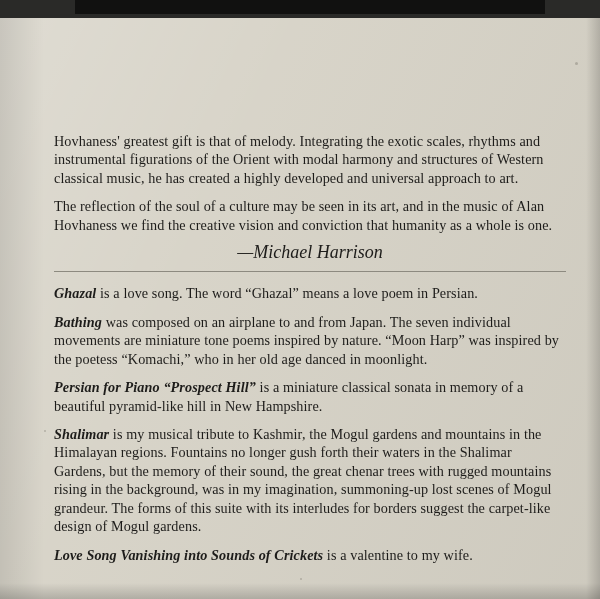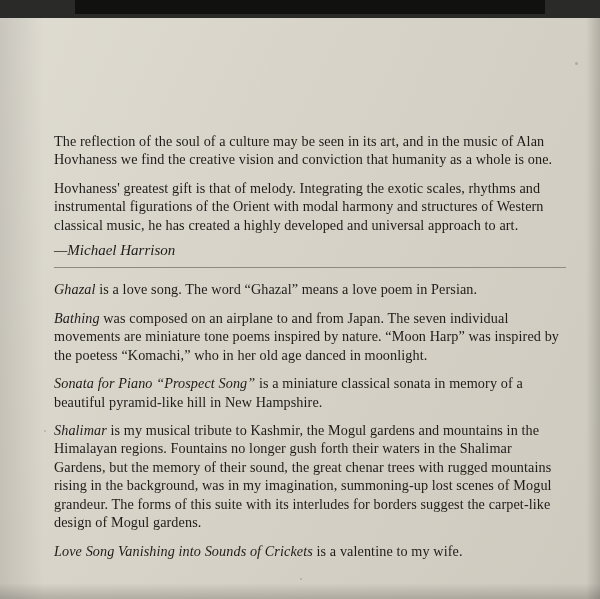--- a/index.html
+++ b/index.html
@@ -74,35 +74,36 @@
     font-size: 14.2px;
     line-height: 1.30;
     color: #1d1c1a;
     text-align: left;
     letter-spacing: 0.1px;
   }
   p.tight {
     margin-bottom: 10px;
   }
   .sig {
-    text-align: left;
+    text-align: center;
     font-style: italic;
     margin-top: -2px;
     margin-bottom: 6px;
-    font-size: 15px;
+    font-size: 18px;
     color: #1d1c1a;
   }
   .rule {
     width: 512px;
     height: 1px;
     background: #8d8a80;
     margin: 8px 0 12px 0;
   }
   .work {
     font-style: italic;
+    font-weight: bold;
   }
   .notes p {
     margin-bottom: 10px;
   }
   
   .speck {
     position: absolute;
     background: rgba(90,85,75,0.30);
     border-radius: 50%;
   }
@@ -119,34 +120,34 @@
   <div class="edge-right"></div>
   <div class="edge-bottom"></div>
 
   <div class="speck" style="left:575px;top:62px;width:3px;height:3px;"></div>
   <div class="speck" style="left:44px;top:430px;width:2px;height:2px;"></div>
   <div class="speck" style="left:300px;top:578px;width:2px;height:2px;"></div>
 
   <div class="content">
 
     <div>
+      <p class="tight">Hovhaness' greatest gift is that of melody. Integrating the exotic scales, rhythms and instrumental figurations of the Orient with modal harmony and structures of Western classical music, he has created a highly developed and universal approach to art.</p>
       <p class="tight">The reflection of the soul of a culture may be seen in its art, and in the music of Alan Hovhaness we find the creative vision and conviction that humanity as a whole is one.</p>
-      <p class="tight">Hovhaness' greatest gift is that of melody. Integrating the exotic scales, rhythms and instrumental figurations of the Orient with modal harmony and structures of Western classical music, he has created a highly developed and universal approach to art.</p>
       <div class="sig">—Michael Harrison</div>
     </div>
 
     <div class="rule"></div>
 
     <div class="notes">
 
       <p><span class="work">Ghazal</span><span> is a love song. The word “Ghazal” means a love poem in Persian.</span></p>
 
       <p><span class="work">Bathing</span><span> was composed on an airplane to and from Japan. The seven individual movements are miniature tone poems inspired by nature. “Moon Harp” was inspired by the poetess “Komachi,” who in her old age danced in moonlight.</span></p>
 
-      <p><span class="work">Sonata for Piano “Prospect Song”</span><span> is a miniature classical sonata in memory of a beautiful pyramid-like hill in New Hampshire.</span></p>
+      <p><span class="work">Persian for Piano “Prospect Hill”</span><span> is a miniature classical sonata in memory of a beautiful pyramid-like hill in New Hampshire.</span></p>
 
 
       <p><span class="work">Shalimar</span><span> is my musical tribute to Kashmir, the Mogul gardens and mountains in the Himalayan regions. Fountains no longer gush forth their waters in the Shalimar Gardens, but the memory of their sound, the great chenar trees with rugged mountains rising in the background, was in my imagination, summoning-up lost scenes of Mogul grandeur. The forms of this suite with its interludes for borders suggest the carpet-like design of Mogul gardens.</span></p>
 
       <p><span class="work">Love Song Vanishing into Sounds of Crickets</span><span> is a valentine to my wife.</span></p>
 
     </div>
 
   </div>
 </div>

